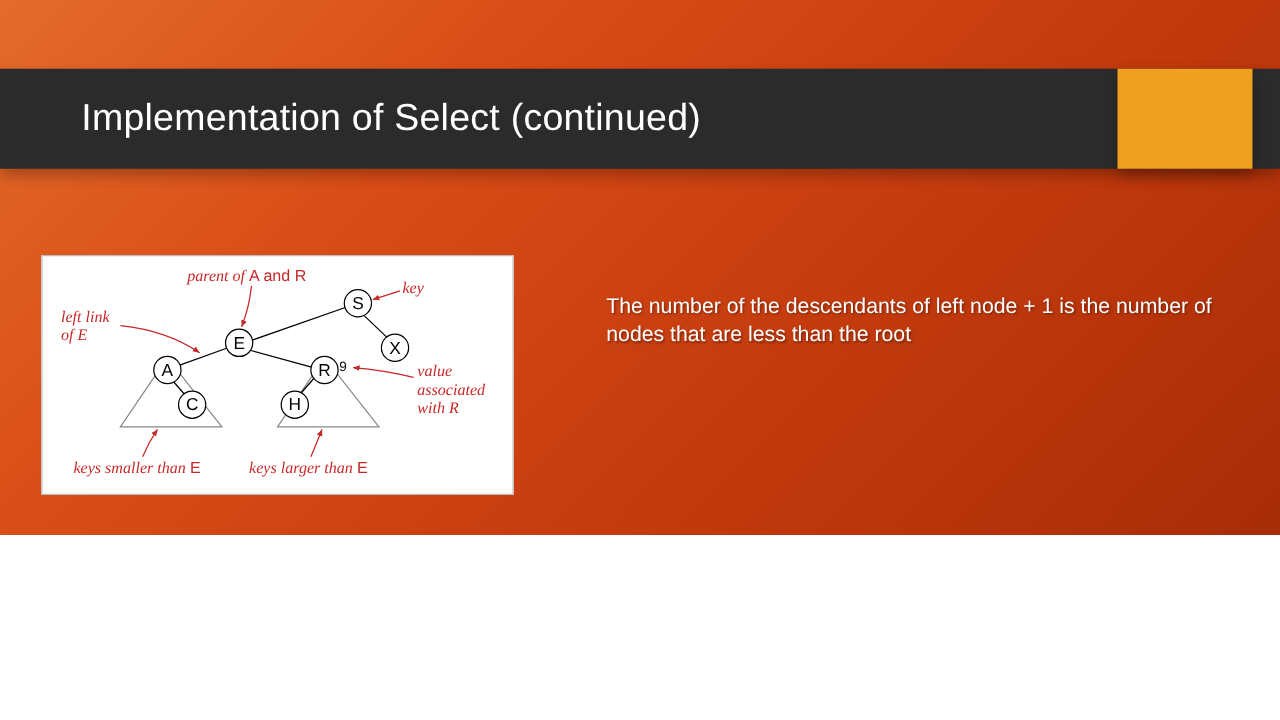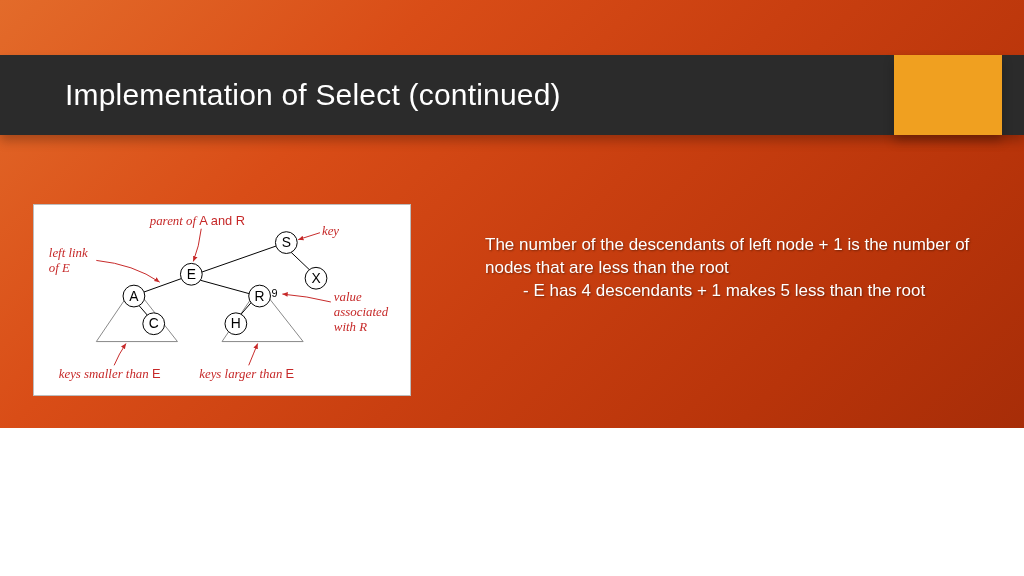--- a/index.html
+++ b/index.html
@@ -146,17 +146,16 @@
       <text class="ann" x="166" y="175">
         <tspan>keys larger than </tspan><tspan font-family="Arial" font-style="normal">E</tspan>
       </text>
       <path class="ann-a" d="M 216 162 Q 221 150 225 140" marker-end="url(#arr)"></path>
     </svg>
   </div>
 
   <div class="body-text">
     <p>
       <span>The number of the descendants of left node + 1 is the number of nodes that are less than the root</span><br>
-      <span class="indent">- E has 4 descendants + 1 makes 5 less than the root</span>
     </p>
   </div>
 
 </div>
 
 </body></html>

